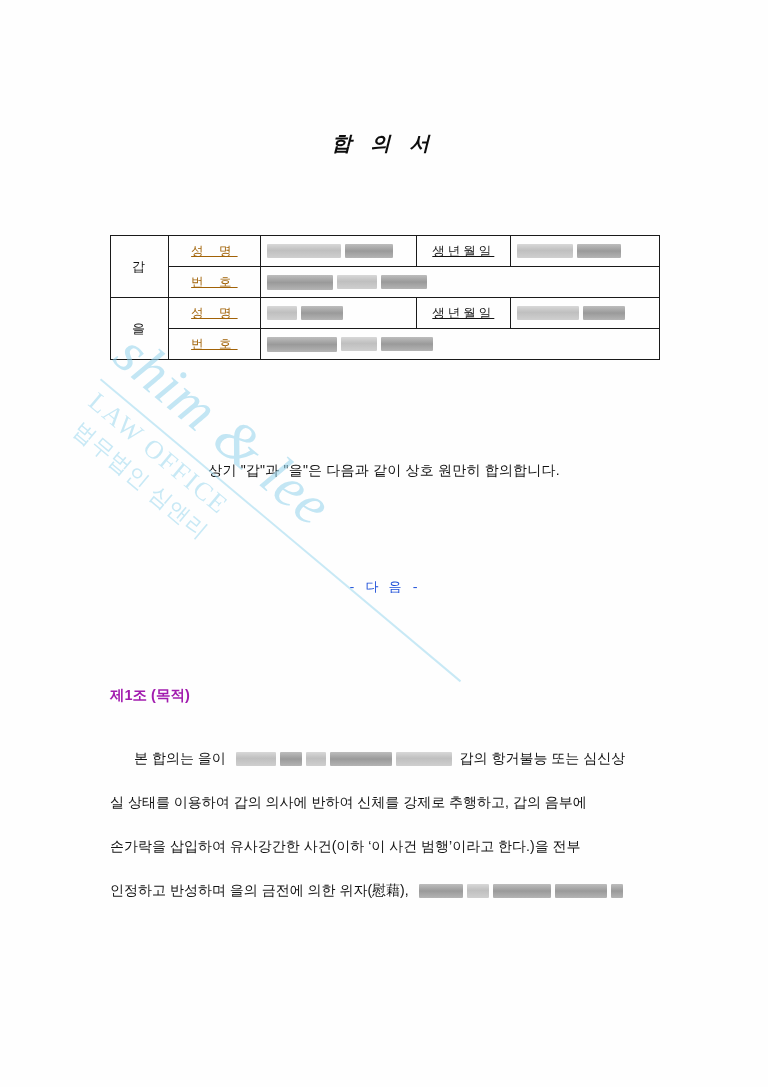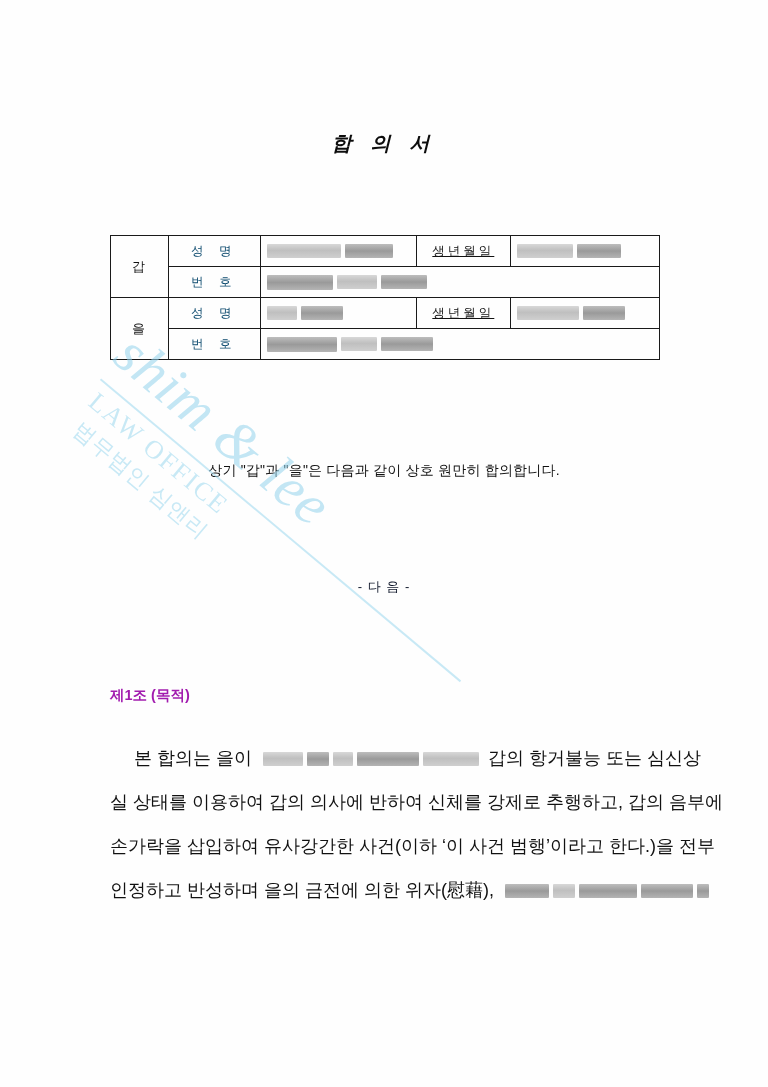--- a/index.html
+++ b/index.html
@@ -56,21 +56,22 @@
     width: 52px;
     text-align: center;
     font-size: 13px;
     letter-spacing: 2px;
   }
   .cell-label {
     width: 92px;
     text-align: center;
     letter-spacing: 6px;
     font-size: 12.5px;
-    color: #0c4a6e;
+    color: #a16207;
+    text-decoration: underline;
   }
   .cell-value {
     width: 158px;
   }
   .cell-label2 {
     width: 96px;
     text-align: center;
     letter-spacing: 3px;
     font-size: 12.5px;
     text-decoration: underline;
@@ -107,37 +108,38 @@
   }
 
   .next-marker {
     position: absolute;
     top: 578px;
     left: 0;
     right: 0;
     text-align: center;
     font-size: 13px;
     letter-spacing: 1px;
-    color: #0f172a;
+    color: #1d4ed8;
+    font-family: Liberation Mono, monospace;
   }
 
   .article-title {
     position: absolute;
     top: 686px;
     left: 110px;
     font-size: 14.5px;
     font-weight: bold;
     color: #a21caf;
   }
 
   .body-text {
     position: absolute;
     left: 110px;
     width: 560px;
-    font-size: 18px;
+    font-size: 14px;
     line-height: 44px;
     color: #111;
   }
   .body-text .line {
     display: block;
     white-space: nowrap;
   }
   .body-text .line.indent { text-indent: 24px; }
 
   

